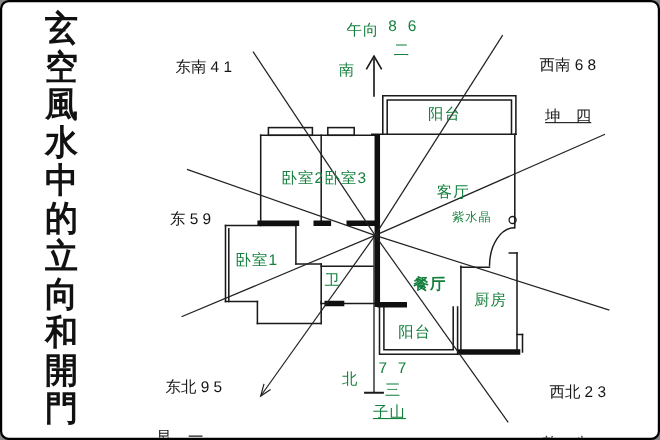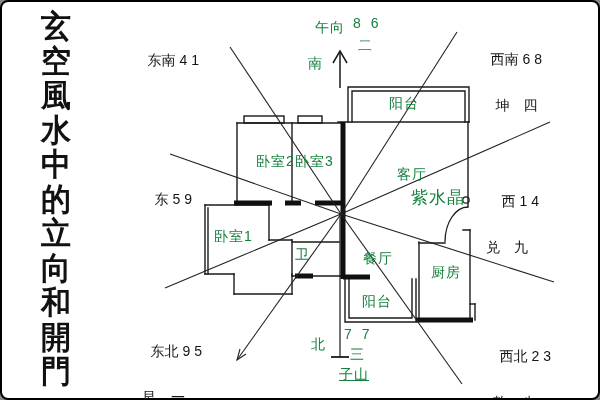--- a/index.html
+++ b/index.html
@@ -3,21 +3,21 @@
 <meta charset="utf-8">
 <style>
   html,body{margin:0;padding:0;background:#888;}
   .stage{
     position:relative;width:600px;height:400px;background:#fff;
     border:2px solid #000;border-radius:8px;box-sizing:border-box;overflow:hidden;
     font-family:"Liberation Sans","DejaVu Sans",sans-serif;color:#111;
   }
   svg.plan{position:absolute;left:0;top:0;width:600px;height:400px;}
   .lbl{position:absolute;font-size:14px;line-height:16px;color:#15803d;white-space:pre;letter-spacing:1px;}
-  .lbl.small{font-size:17px;}
+  .lbl.small{font-size:11px;}
   .num{letter-spacing:3px;text-align:right;}
   .corner{position:absolute;font-size:14px;line-height:23px;color:#141414;white-space:pre;}
   .corner .l2{display:block;}
   .callig{
     position:absolute;left:22px;top:8px;width:64px;display:flex;flex-direction:column;align-items:center;
     font-family:"Liberation Serif","DejaVu Serif",serif;font-weight:700;
   }
   .callig span{font-size:30px;line-height:34.5px;transform:scaleY(1.05);}
 </style>
 </head>
@@ -120,47 +120,43 @@
   <div class="lbl" style="left:313px;top:17px;">午向</div>
   <div class="lbl num" style="left:351px;top:13px;">8 6</div>
   <div class="lbl" style="left:356px;top:35px;">二</div>
   <div class="lbl" style="left:306px;top:53px;">南</div>
 
   <div class="lbl" style="left:309px;top:334px;">北</div>
   <div class="lbl num" style="left:342px;top:324px;">7 7</div>
   <div class="lbl" style="left:348px;top:344px;">三</div>
   <div class="lbl" style="left:337px;top:364px;text-decoration:underline;">子山</div>
 
-  <div class="corner" style="left:130px;top:24px;">
+  <div class="corner" style="left:142px;top:24px;">
     <span class="l1">东南 4 1</span>
   </div>
   <div class="corner" style="left:473px;top:23px;text-align:center;">
     <span class="l1">西南 6 8</span>
-    <span class="l2" style="margin-left:16px;">坤　四</span>
+    <span class="l2" style="margin-left:16px;text-decoration:underline;">坤　四</span>
   </div>
   <div class="corner" style="left:137px;top:163px;">
     <span class="l1">东 5 9</span>
-  </div>
-  <div class="corner" style="left:484px;top:165px;">
-    <span class="l1">西 1 4</span>
-    <span class="l2">兑　九</span>
   </div>
   <div class="corner" style="left:133px;top:315px;">
     <span class="l1">东北 9 5</span>
     <span class="l2" style="margin-left:8px;">艮　一</span>
   </div>
   <div class="corner" style="left:482px;top:320px;">
     <span class="l1">西北 2 3</span>
     <span class="l2" style="margin-left:9px;">乾　八</span>
   </div>
 
   <div class="lbl" style="left:254px;top:151px;">卧室2</div>
   <div class="lbl" style="left:293px;top:151px;">卧室3</div>
   <div class="lbl" style="left:212px;top:226px;">卧室1</div>
   <div class="lbl" style="left:395px;top:164px;">客厅</div>
   <div class="lbl small" style="left:409px;top:188px;">紫水晶</div>
-  <div class="lbl" style="left:361px;top:248px;">餐厅</div>
+  <div class="lbl" style="left:374px;top:248px;font-weight:bold;">餐厅</div>
   <div class="lbl" style="left:293px;top:244px;">卫</div>
   <div class="lbl" style="left:429px;top:262px;">厨房</div>
   <div class="lbl" style="left:387px;top:93px;">阳台</div>
   <div class="lbl" style="left:360px;top:291px;">阳台</div>
 
 </div>
 
 </body></html>

